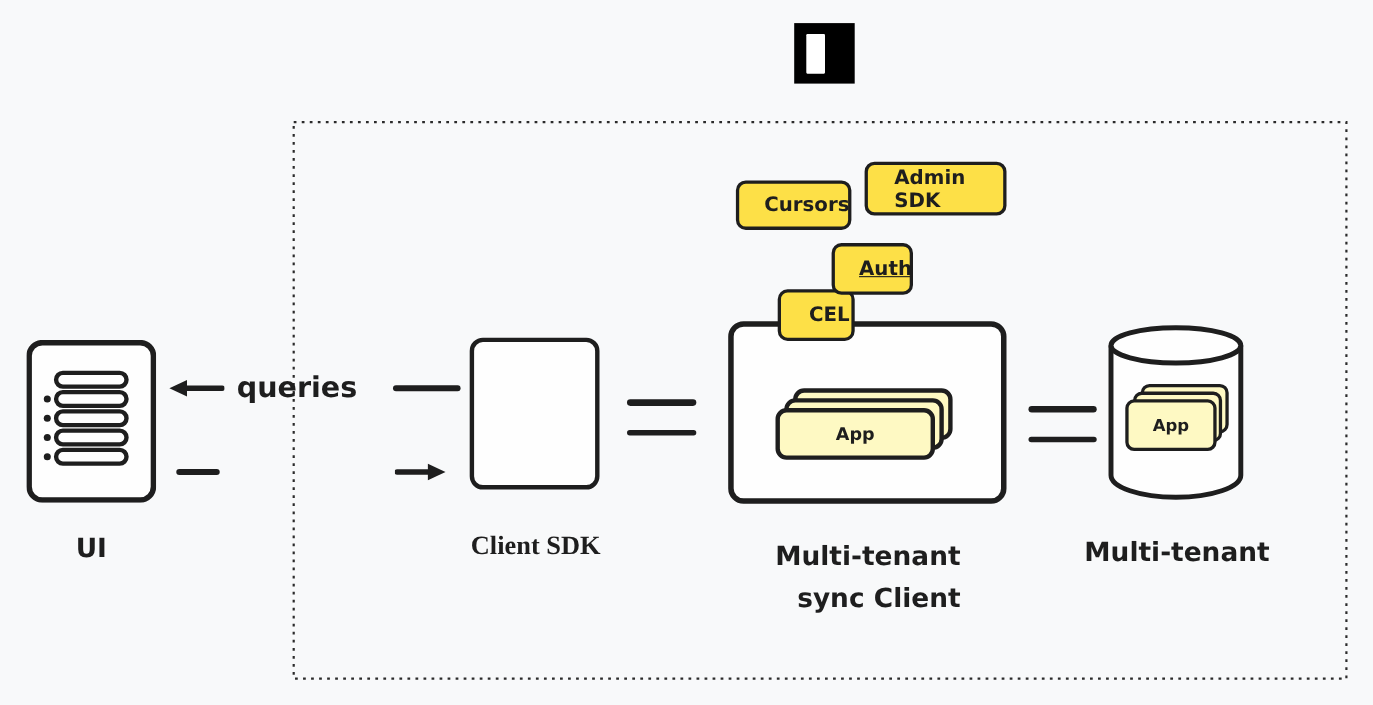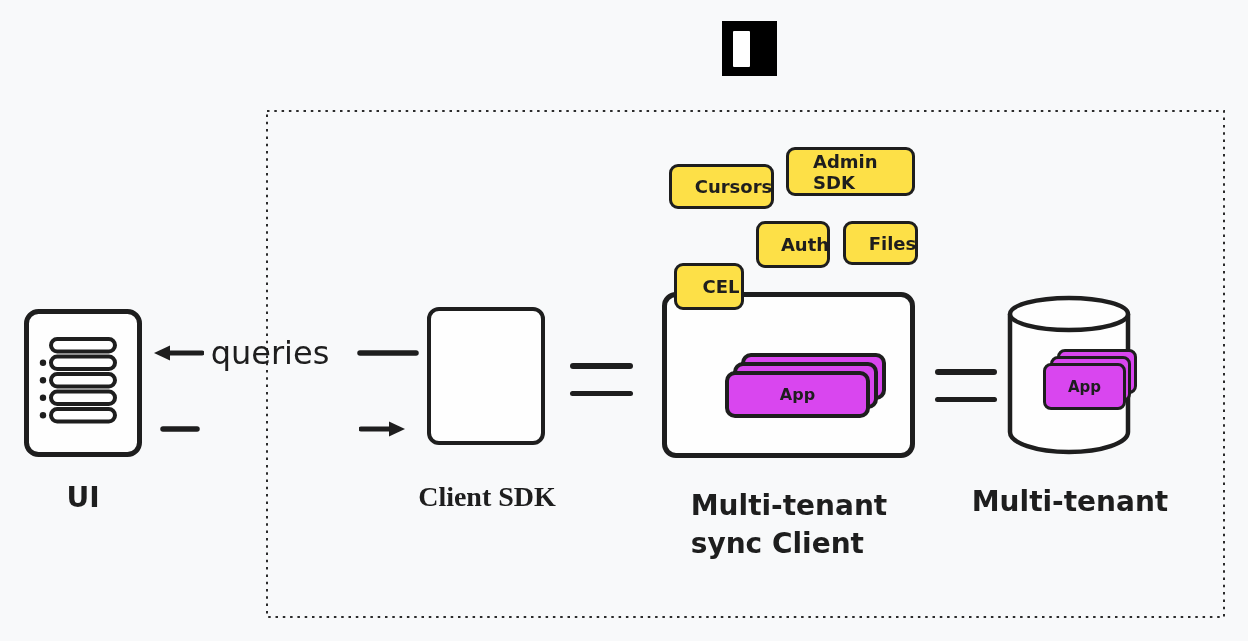--- a/index.html
+++ b/index.html
@@ -13,50 +13,50 @@
   
   .logo{position:absolute;left:722px;top:21px;width:55px;height:55px;background:#000;}
   .logo-bar{position:absolute;left:11px;top:10px;width:17px;height:36px;background:#fff;border-radius:1px;}
 
   
   .node-box{position:absolute;background:#fefefe;border:4px solid #1e1e1e;border-radius:12px;box-sizing:border-box;}
   .client-sdk{left:427px;top:307px;width:118px;height:138px;}
   .server{left:662px;top:292px;width:253px;height:166px;border-width:5px;border-radius:14px;}
 
   
-  .card{position:absolute;background:#d946ef;border:4px solid #1e1e1e;border-radius:10px;box-sizing:border-box;margin-left:20px;}
+  .card{position:absolute;background:#fef9c3;border:4px solid #1e1e1e;border-radius:10px;box-sizing:border-box;}
   .server .card{width:145px;height:47px;}
   .card-s-back{left:54px;top:56px;}
   .card-s-mid{left:46px;top:65px;}
   .card-s-front{left:38px;top:74px;display:flex;align-items:center;justify-content:center;font-size:16px;font-weight:700;}
 
   .db-node{position:absolute;left:1006px;top:294px;width:126px;height:162px;}
   .db-node .card{border-width:3px;border-radius:8px;}
   .card-d-back{left:31px;top:55px;width:80px;height:45px;}
   .card-d-mid{left:24px;top:62px;width:81px;height:46px;}
   .card-d-front{left:17px;top:69px;width:83px;height:47px;display:flex;align-items:center;justify-content:center;font-size:15px;font-weight:700;}
 
   
   .badge{position:absolute;background:#fde047;border:3px solid #1e1e1e;border-radius:9px;
     display:flex;align-items:center;justify-content:center;font-size:18px;font-weight:700;box-sizing:border-box;padding-left:24px;}
   .badge-cursors{left:669px;top:164px;width:105px;height:45px;}
   .badge-admin-sdk{left:786px;top:147px;width:129px;height:49px;}
-  .badge-cel{left:674px;top:222px;width:70px;height:47px;margin-top:41px;}
-  .badge-auth{left:756px;top:221px;width:74px;height:47px;}
+  .badge-cel{left:707px;top:222px;width:70px;height:47px;margin-top:41px;}
+  .badge-auth{left:756px;top:221px;width:74px;height:47px;text-decoration:underline;}
   .badge-files{left:843px;top:221px;width:75px;height:44px;}
 
   
-  .node-label{position:absolute;transform:translateX(-50%);font-weight:700;font-size:28px;
-    text-align:left;white-space:nowrap;line-height:30px;}
+  .node-label{position:absolute;transform:translateX(-50%);font-weight:700;font-size:24px;
+    text-align:right;white-space:nowrap;line-height:30px;}
   .ui-label{left:83px;top:483px;}
   .client-label{left:487px;top:482px;font-family:Liberation Serif, serif;}
   .server-label{left:789px;top:487px;line-height:38px;}
   .db-label{left:1070px;top:483px;line-height:38px;}
 
-  .edge-label{position:absolute;transform:translate(-50%,-50%);font-weight:400;font-size:32px;white-space:nowrap;}
+  .edge-label{position:absolute;transform:translate(-50%,-50%);font-weight:700;font-size:26px;white-space:nowrap;}
   .queries-label{left:270px;top:353px;}
   .transacts-label{left:276px;top:429px;}
 
   
   .equals{position:absolute;}
   .equals .bar{position:absolute;left:0;width:100%;height:5.5px;border-radius:3px;background:#1e1e1e;}
   .eq1{left:570px;top:363px;width:63px;height:34px;}
   .eq2{left:935px;top:369px;width:62px;height:34px;}
   .bar-top{top:0;}
   .bar-bot{top:27.5px;}
@@ -145,15 +145,14 @@
     <div class="card card-d-front">App</div>
   </div>
   <div class="node-label db-label">
     <div>Multi-tenant</div>
   </div>
 
   <div class="badge badge-cursors">Cursors</div>
   <div class="badge badge-admin-sdk">Admin SDK</div>
   <div class="badge badge-cel">CEL</div>
   <div class="badge badge-auth">Auth</div>
-  <div class="badge badge-files">Files</div>
 
 </div>
 
 </body></html>

